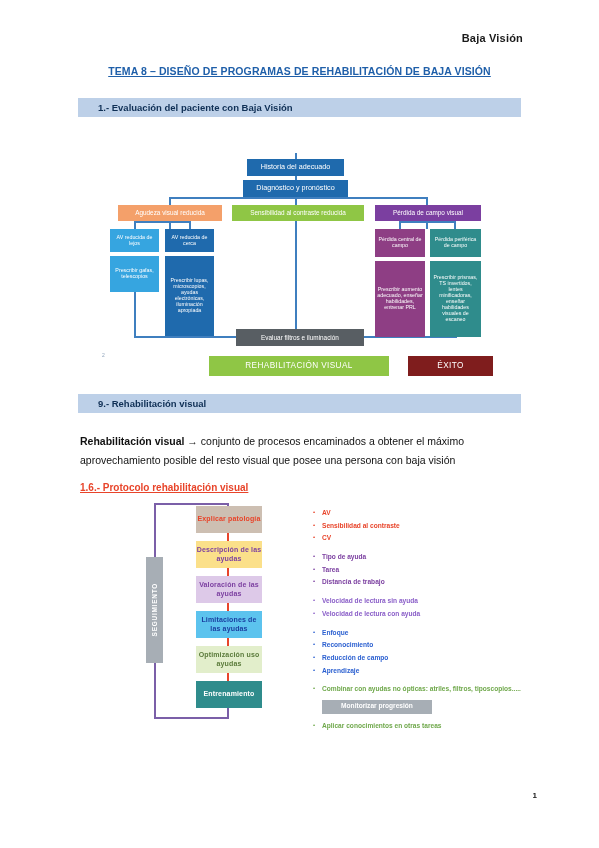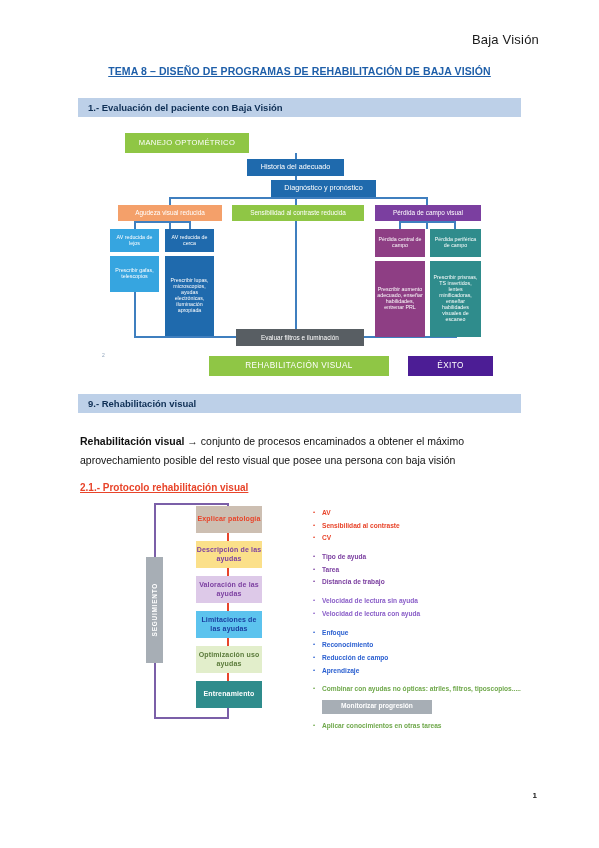--- a/index.html
+++ b/index.html
@@ -13,23 +13,23 @@
     position: relative;
     font-family: "Liberation Sans", sans-serif;
     color: #000;
     overflow: hidden;
   }
 
   
   .page-header {
     position: absolute;
     top: 32px;
-    right: 60px;
-    font-size: 13px;
-    font-weight: normal;
+    right: 76px;
+    font-size: 11px;
+    font-weight: bold;
     letter-spacing: .2px;
     color: #1a1a1a;
   }
   .page-number {
     position: absolute;
     bottom: 48px;
     right: 62px;
     font-size: 8px;
     font-weight: bold;
     color: #1a1a1a;
@@ -52,21 +52,21 @@
     position: absolute;
     left: 78px;
     width: 443px;
     height: 19px;
     background: #bdd0e8;
     font-size: 9.5px;
     font-weight: bold;
     color: #0f2f55;
     display: flex;
     align-items: center;
-    padding-left: 10px;
+    padding-left: 20px;
     box-sizing: border-box;
   }
   #sec1-bar { top: 98px; }
   #sec2-bar { top: 394px; }
 
   .body-para {
     position: absolute;
     left: 80px;
     width: 445px;
     font-size: 10.5px;
@@ -114,21 +114,21 @@
   #d1-manejo {
     left: 47px; top: 7px; width: 124px; height: 20px;
     background: #8fc645; font-size: 7.6px; letter-spacing: .35px;
   }
   #d1-historia {
     left: 169px; top: 33px; width: 97px; height: 17px;
     background: #1f6aad; font-size: 7.2px;
   }
   #d1-diag {
     left: 165px; top: 54px; width: 105px; height: 17px;
-    background: #1f6aad; font-size: 7.2px; margin-left: 28px;
+    background: #1f6aad; font-size: 7.2px;
   }
   #d1-agudeza {
     left: 40px; top: 79px; width: 104px; height: 16px;
     background: #f4a06a; font-size: 6.4px;
   }
   #d1-sensib {
     left: 154px; top: 79px; width: 132px; height: 16px;
     background: #8fc645; font-size: 6.4px;
   }
   #d1-perdida {
@@ -170,21 +170,21 @@
   #d1-evaluar {
     left: 158px; top: 203px; width: 128px; height: 17px;
     background: #585e63; font-size: 6.4px;
   }
   #d1-rehab {
     left: 131px; top: 230px; width: 180px; height: 20px;
     background: #8fc645; font-size: 8.2px; letter-spacing: .4px;
   }
   #d1-exito {
     left: 330px; top: 230px; width: 85px; height: 20px;
-    background: #4c1d95; font-size: 8.2px; letter-spacing: .4px;
+    background: #7f1d1d; font-size: 8.2px; letter-spacing: .4px;
   }
   #d1-marker {
     position: absolute; left: 24px; top: 226px;
     font-size: 5px; color: #8fa3bb;
   }
 
   
   #diagram2 {
     position: absolute;
     left: 140px;
@@ -331,21 +331,20 @@
   <div class="conn" style="left:376px; top:95px;  width:2px;  height:8px;"></div>
 
   <div class="conn" style="left:56px;  top:166px; width:2px;  height:45px;"></div>
   <div class="conn" style="left:111px; top:210px; width:2px;  height:2px;"></div>
   <div class="conn" style="left:56px;  top:210px; width:104px;height:2px;"></div>
   <div class="conn" style="left:217px; top:95px;  width:2px;  height:108px;"></div>
   <div class="conn" style="left:284px; top:210px; width:95px; height:2px;"></div>
   <div class="conn" style="left:321px; top:210px; width:2px;  height:2px;"></div>
   <div class="conn" style="left:376px; top:210px; width:2px;  height:2px;"></div>
 
-  <div class="node" id="d1-manejo">MANEJO OPTOMÉTRICO</div>
   <div class="node" id="d1-historia">Historia del adecuado</div>
   <div class="node" id="d1-diag">Diagnóstico y pronóstico</div>
   <div class="node" id="d1-agudeza">Agudeza visual reducida</div>
   <div class="node" id="d1-sensib">Sensibilidad al contraste  reducida</div>
   <div class="node" id="d1-perdida">Pérdida de campo visual</div>
   <div class="node" id="d1-avlejos">AV reducida de lejos</div>
   <div class="node" id="d1-avcerca">AV reducida de cerca</div>
   <div class="node" id="d1-presc-gafas">Prescribir gafas, telescopios</div>
   <div class="node" id="d1-presc-lupas">Prescribir lupas, microscopios, ayudas electrónicas, iluminación apropiada</div>
   <div class="node" id="d1-central">Pérdida central de campo</div>
@@ -357,21 +356,21 @@
   <div class="node" id="d1-exito">ÉXITO</div>
   <div id="d1-marker">2</div>
 </div>
 
 <div class="sec-bar" id="sec2-bar">9.- Rehabilitación visual</div>
 
 <div class="body-para" id="para-1">
   <span class="para-strong">Rehabilitación visual</span><span> →  conjunto de procesos encaminados a obtener el máximo aprovechamiento posible del resto visual que posee una persona con baja visión</span>
 </div>
 
-<div class="sub-title">2.1.- Protocolo rehabilitación visual</div>
+<div class="sub-title">1.6.- Protocolo rehabilitación visual</div>
 
 <div id="diagram2">
   <div class="ploop" id="ploop-h-top"></div>
   <div class="ploop" id="ploop-top"></div>
   <div class="ploop" id="ploop-bot"></div>
   <div class="ploop" id="ploop-h-bot"></div>
   <div class="ploop" id="ploop-stub"></div>
   <div class="ploop" id="ploop-stub2"></div>
 
   <div id="d2-seguimiento">

